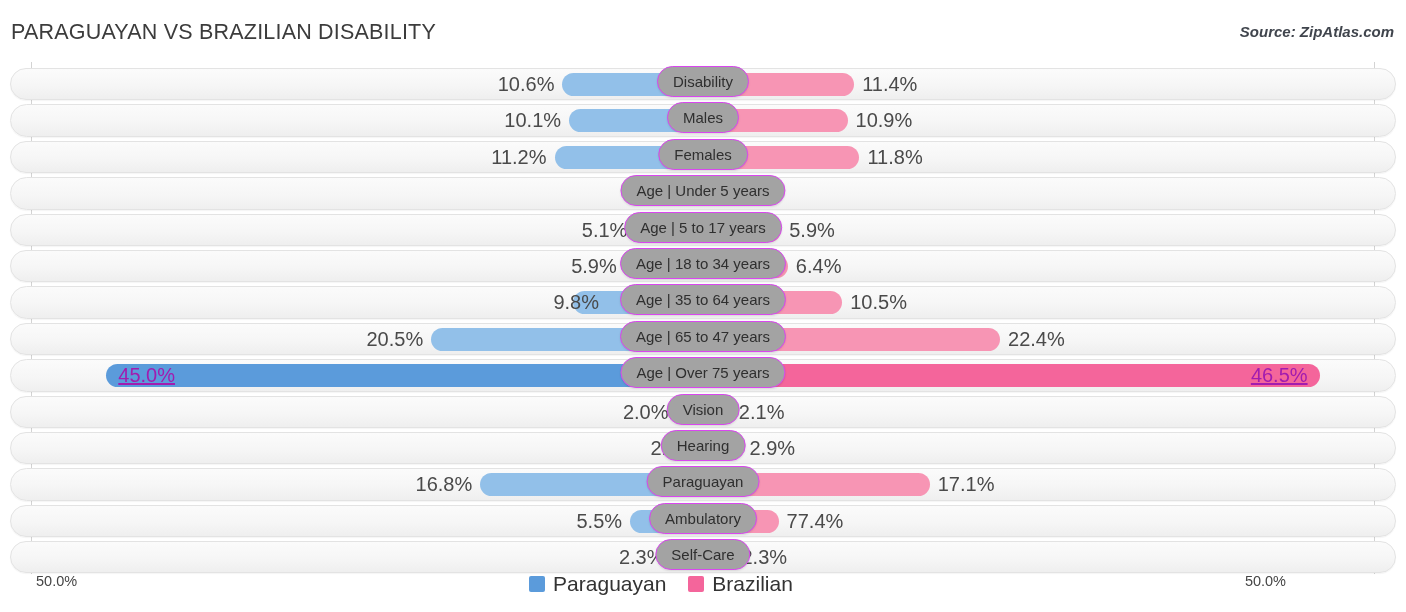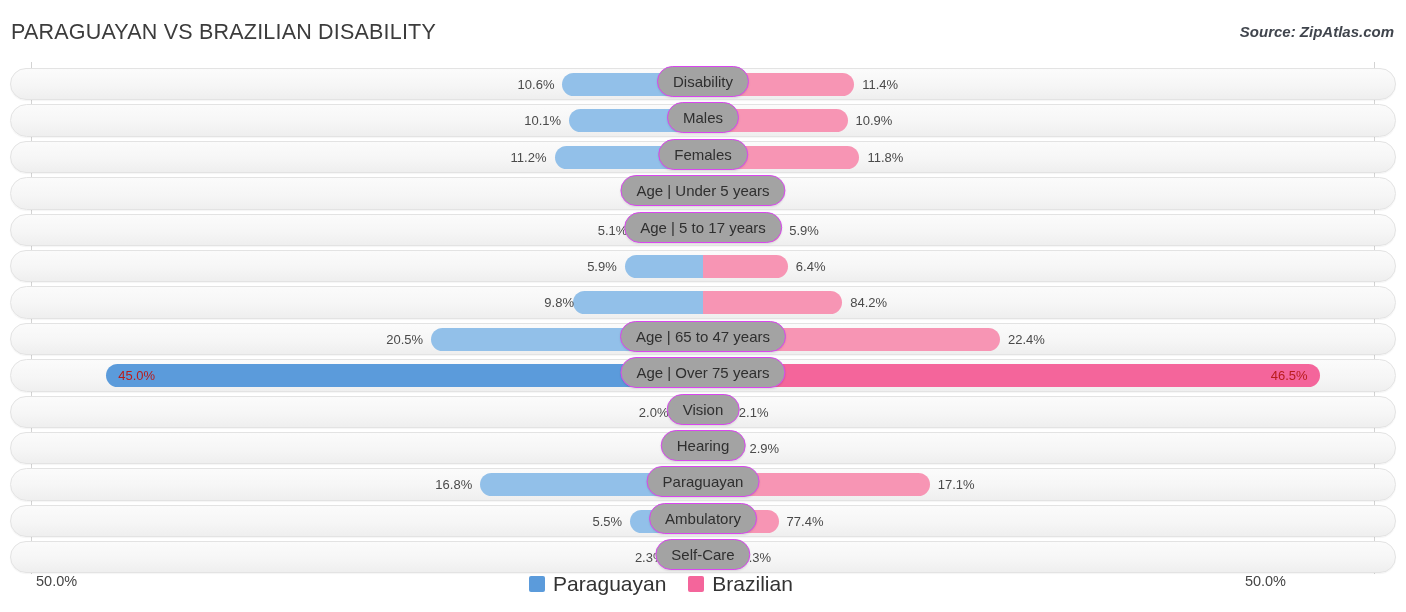--- a/index.html
+++ b/index.html
@@ -114,28 +114,28 @@
     border-bottom-right-radius: 999px;
     background: #f795b4;
   }
   .row.hi .bar-left  { background: #5b9bdb; }
   .row.hi .bar-right { background: #f4659b; }
 
   
   .val {
     position: absolute;
     top: 8px;
-    font-size: 13px;
+    font-size: 20px;
     color: #4a4a4a;
     white-space: nowrap;
     line-height: 21px;
   }
   .val-left  { text-align: right; }
   .val-right { text-align: left; }
-  .val.inside { color: #b91c1c; }
+  .val.inside { color: #a21caf; text-decoration: underline; }
 
   
   .center-label {
     position: absolute;
     left: 50%;
     top: 0;
     transform: translateX(-50%);
     height: 29px;
     line-height: 29px;
     padding: 0 15px;
@@ -247,27 +247,29 @@
           <div class="val val-left" style="right: 778.626px;">5.1%</div>
           <div class="val val-right" style="left: 789.234px;">5.9%</div>
           <div class="center-label">Age | 5 to 17 years</div>
         </div>
         <div class="row">
           <div class="track"></div>
           <div class="bar bar-left" style="width: 78.234px;"></div>
           <div class="bar bar-right" style="width: 84.864px;"></div>
           <div class="val val-left" style="right: 789.234px;">5.9%</div>
           <div class="val val-right" style="left: 795.864px;">6.4%</div>
+          <div class="center-label">Age | 18 to 34 years</div>
         </div>
         <div class="row">
           <div class="track"></div>
           <div class="bar bar-left" style="width: 129.948px;"></div>
           <div class="bar bar-right" style="width: 139.23px;"></div>
-          <div class="val val-left" style="right: 832px; text-align: center;">9.8%</div>
-          <div class="val val-right" style="left: 850.23px;">84.2%</div>
+          <div class="val val-left" style="right: 807px; text-align: center;">9.8%</div>
+          <div class="val val-right" style="left: 850.23px;">10.5%</div>
+          <div class="center-label">Age | 35 to 64 years</div>
         </div>
         <div class="row">
           <div class="track"></div>
           <div class="bar bar-left" style="width: 271.83px;"></div>
           <div class="bar bar-right" style="width: 297.024px;"></div>
           <div class="val val-left" style="right: 982.83px;">20.5%</div>
           <div class="val val-right" style="left: 1008.02px;">22.4%</div>
           <div class="center-label">Age | 65 to 47 years</div>
         </div>
         <div class="row hi">

